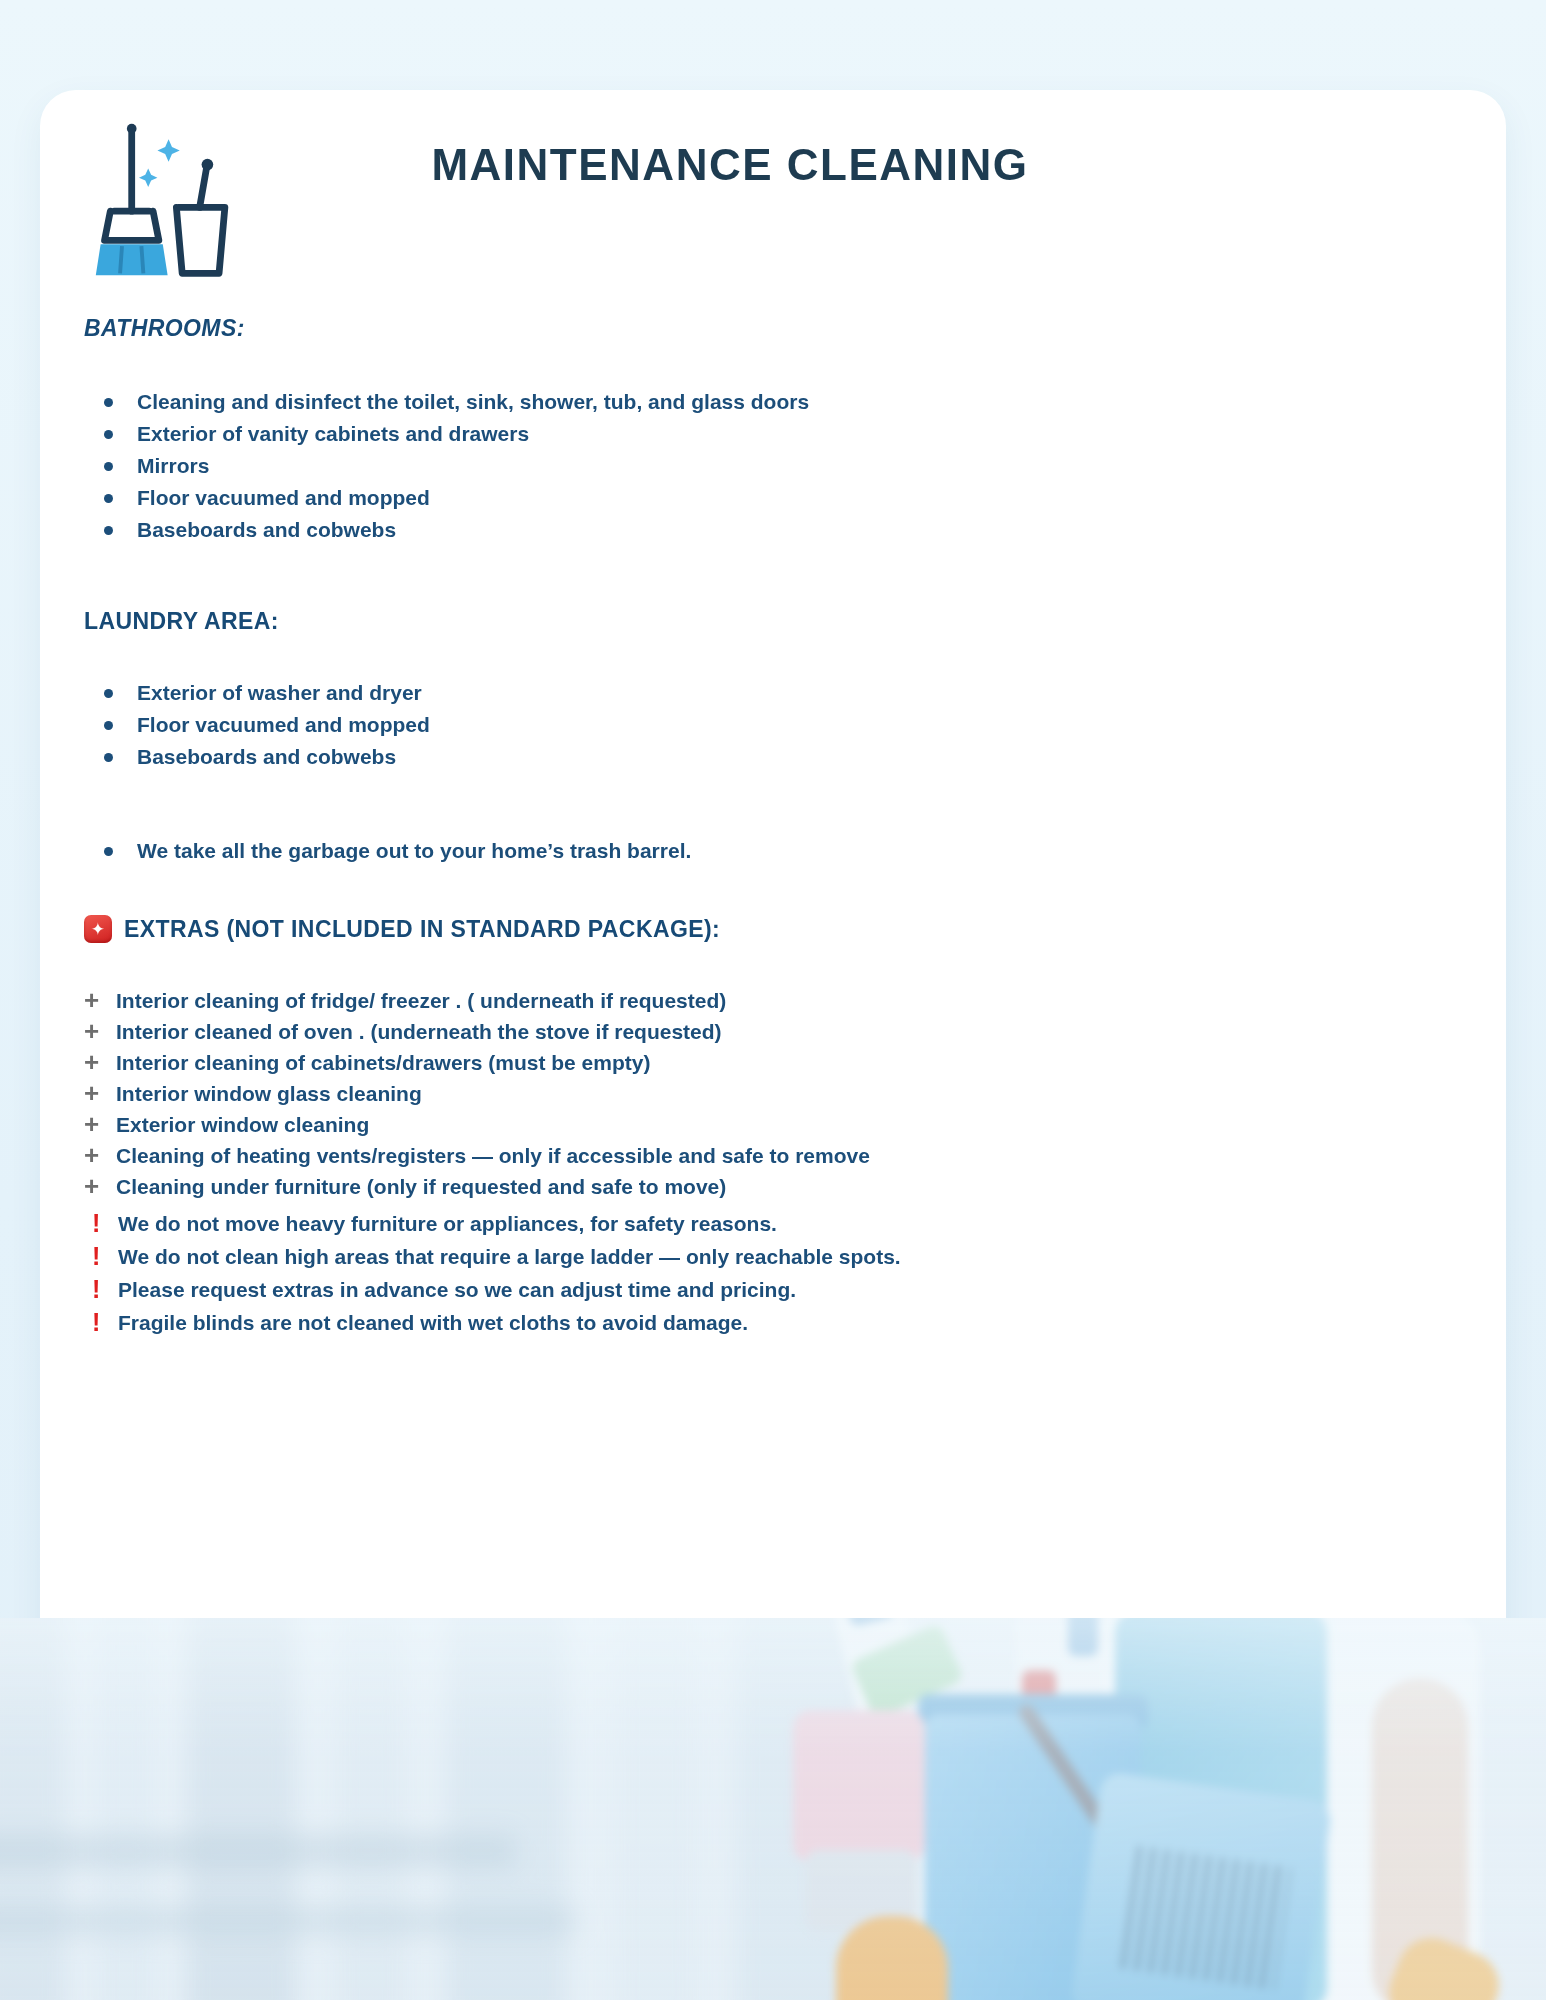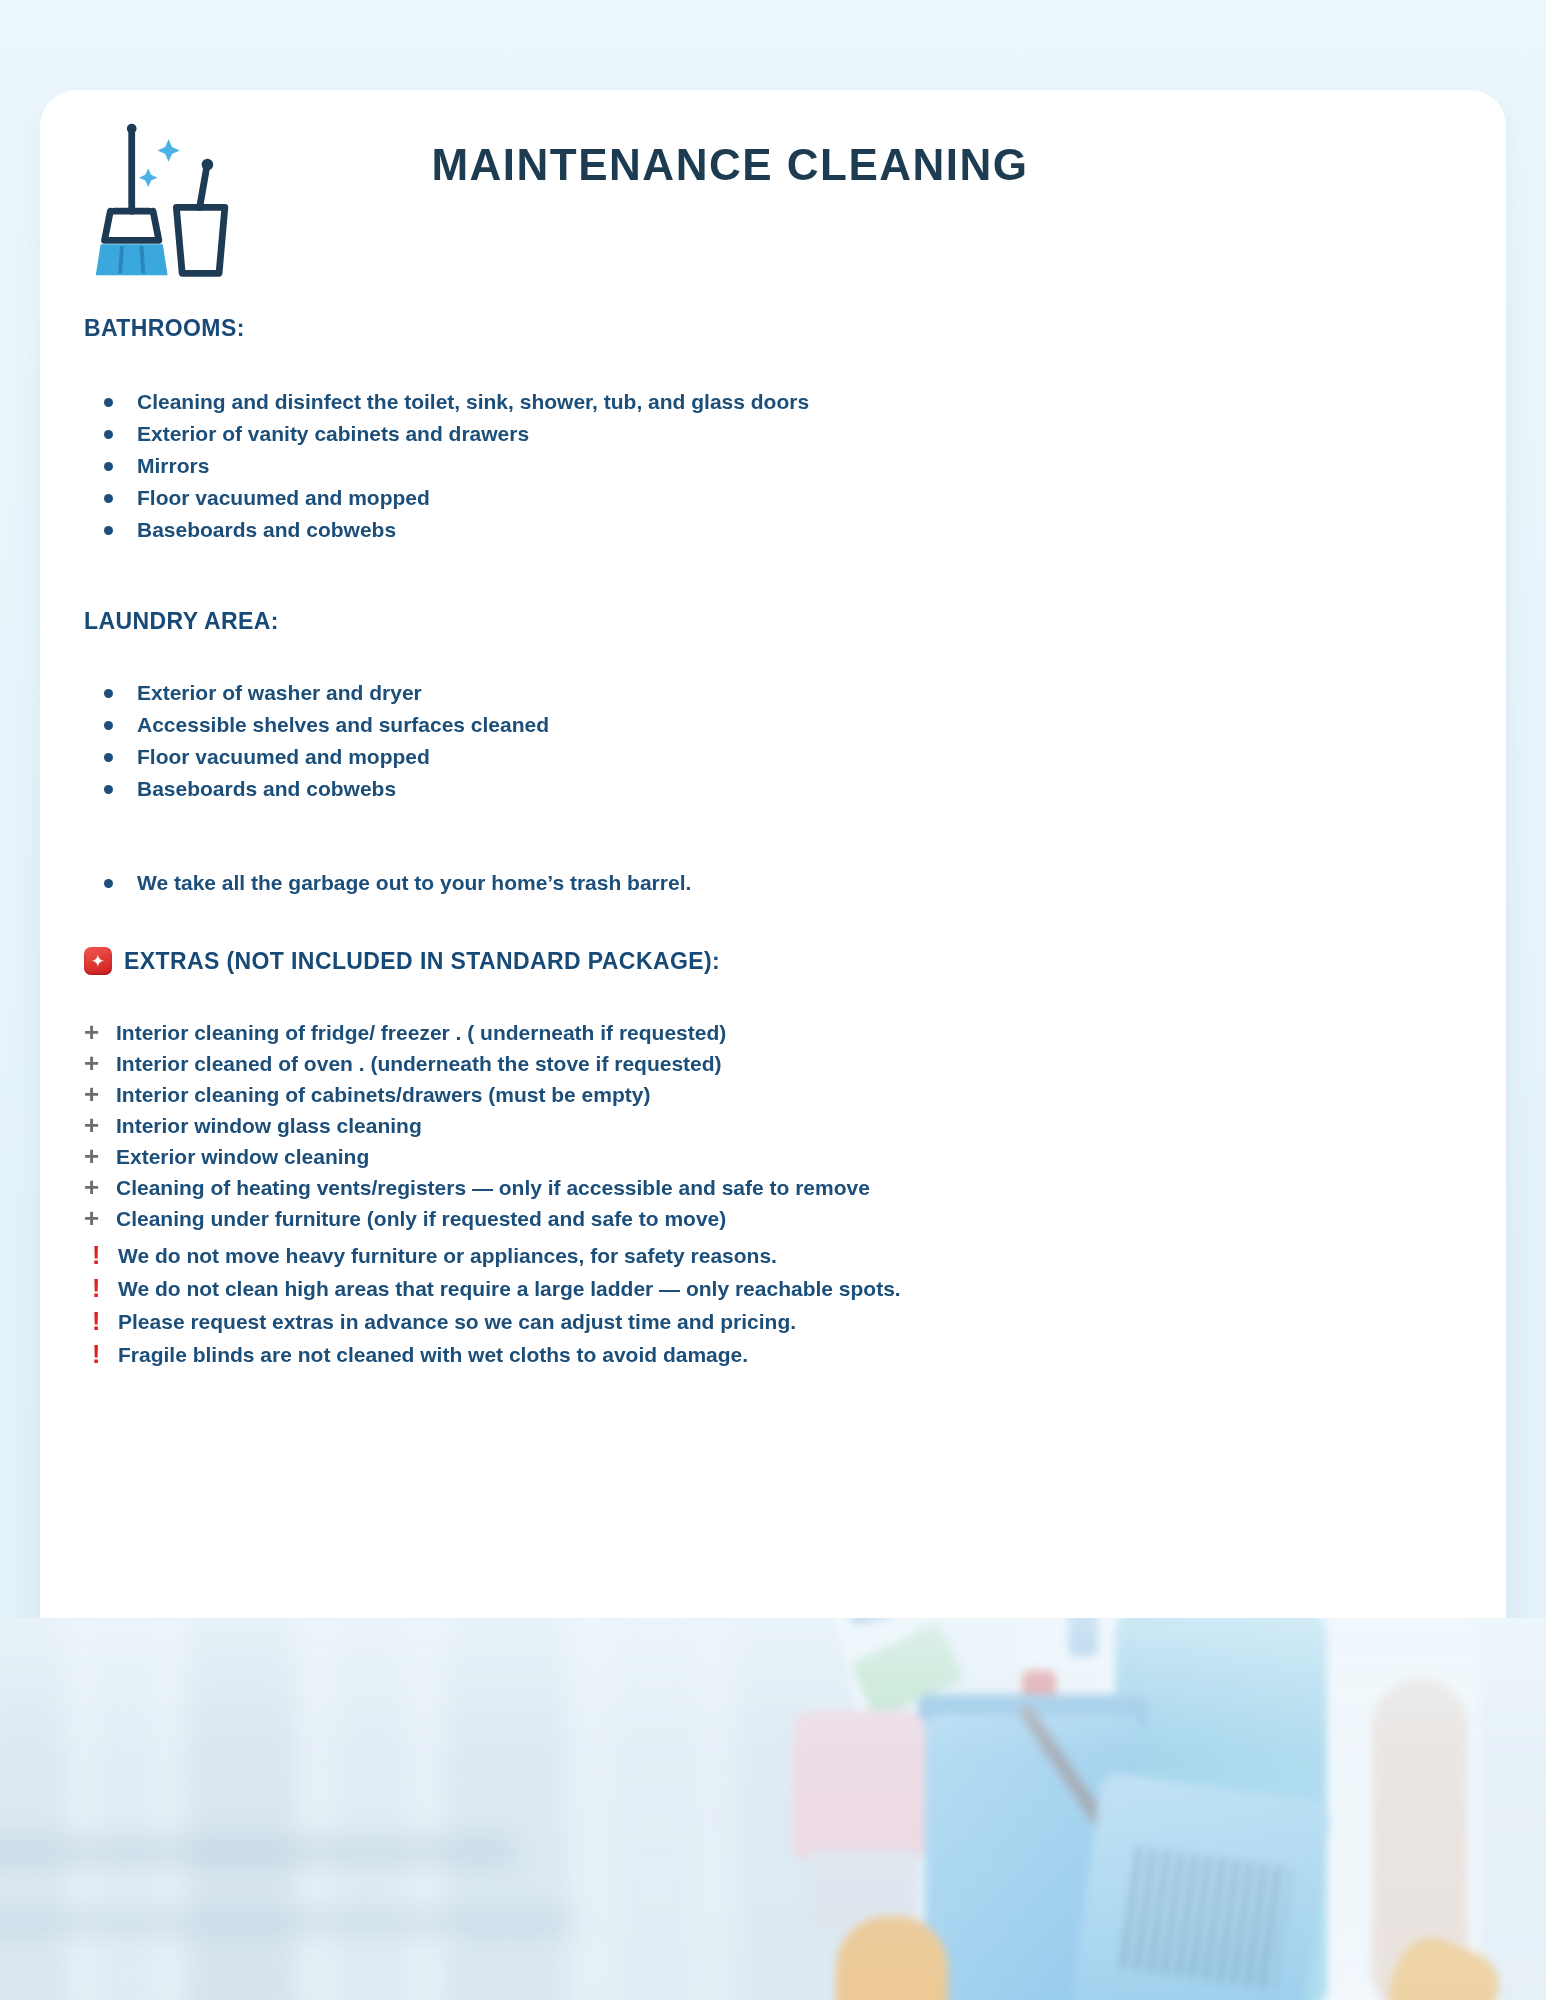--- a/index.html
+++ b/index.html
@@ -22,21 +22,21 @@
   .content{position:absolute;left:44px;top:0;right:44px;}
   .content h2{
     margin:0;font-size:23px;font-weight:800;letter-spacing:.4px;color:#174a76;
     display:flex;align-items:center;gap:12px;
   }
   .content ul{list-style:none;margin:0;padding:0;}
   .content li{
     display:flex;align-items:flex-start;
     font-size:21px;font-weight:700;color:#1c4e7a;line-height:32px;
   }
-  #bathrooms-h{margin-top:225px;}
+  #bathrooms-h{margin-top:225px;font-style:italic;}
   #bathrooms-list{margin-top:44px;padding-left:20px;}
   #laundry-h{margin-top:62px;}
   #laundry-list{margin-top:42px;padding-left:20px;}
   #garbage-list{margin-top:62px;padding-left:20px;text-align:right;}
   #extras-h{margin-top:48px;}
   #extras-list{margin-top:42px;}
   #extras-list li{line-height:31px;}
   #notes-h{margin-top:140px;}
   #notes-list{margin-top:5px;padding-left:8px;}
   #notes-list li{line-height:33px;}
@@ -127,24 +127,20 @@
           <span class="dot"></span>
           <span>Baseboards and cobwebs</span>
         </li>
     </ul>
 
     <h2 id="laundry-h">LAUNDRY AREA:</h2>
     <ul id="laundry-list">
       <li>
           <span class="dot"></span>
           <span>Exterior of washer and dryer</span>
-        </li>
-      <li>
-          <span class="dot"></span>
-          <span>Accessible shelves and surfaces cleaned</span>
         </li>
       <li>
           <span class="dot"></span>
           <span>Floor vacuumed and mopped</span>
         </li>
       <li>
           <span class="dot"></span>
           <span>Baseboards and cobwebs</span>
         </li>
     </ul>

